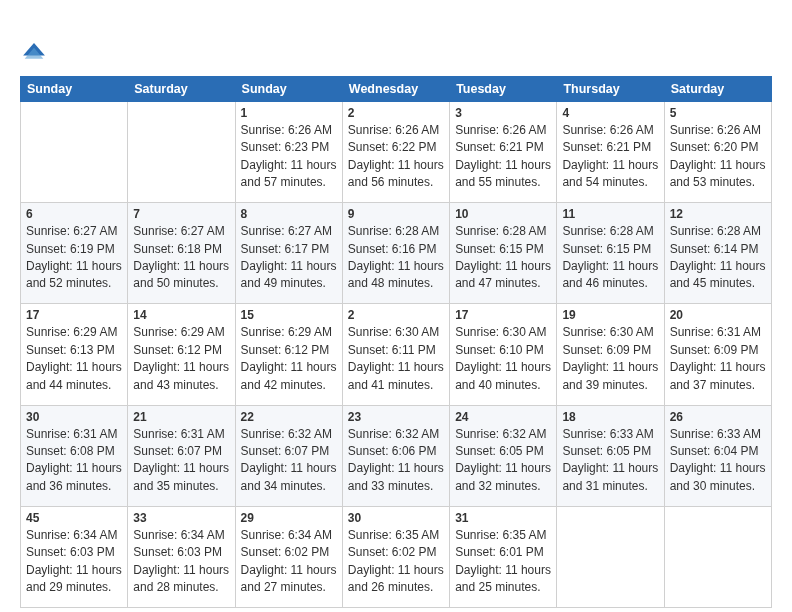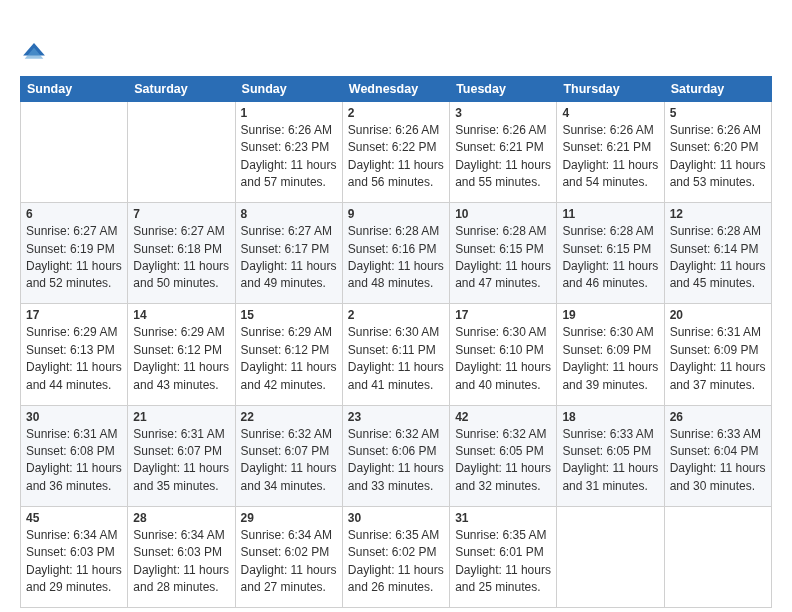--- a/index.html
+++ b/index.html
@@ -233,39 +233,39 @@
           </td>
           <td>
             <span class="day-num">22</span>
             <div class="day-info">Sunrise: 6:32 AM<br>Sunset: 6:07 PM<br>Daylight: 11 hours and 34 minutes.</div>
           </td>
           <td>
             <span class="day-num">23</span>
             <div class="day-info">Sunrise: 6:32 AM<br>Sunset: 6:06 PM<br>Daylight: 11 hours and 33 minutes.</div>
           </td>
           <td>
-            <span class="day-num">42</span>
+            <span class="day-num">24</span>
             <div class="day-info">Sunrise: 6:32 AM<br>Sunset: 6:05 PM<br>Daylight: 11 hours and 32 minutes.</div>
           </td>
           <td>
             <span class="day-num">18</span>
             <div class="day-info">Sunrise: 6:33 AM<br>Sunset: 6:05 PM<br>Daylight: 11 hours and 31 minutes.</div>
           </td>
           <td>
             <span class="day-num">26</span>
             <div class="day-info">Sunrise: 6:33 AM<br>Sunset: 6:04 PM<br>Daylight: 11 hours and 30 minutes.</div>
           </td>
         </tr>
         <tr>
           <td>
             <span class="day-num">45</span>
             <div class="day-info">Sunrise: 6:34 AM<br>Sunset: 6:03 PM<br>Daylight: 11 hours and 29 minutes.</div>
           </td>
           <td>
-            <span class="day-num">28</span>
+            <span class="day-num">33</span>
             <div class="day-info">Sunrise: 6:34 AM<br>Sunset: 6:03 PM<br>Daylight: 11 hours and 28 minutes.</div>
           </td>
           <td>
             <span class="day-num">29</span>
             <div class="day-info">Sunrise: 6:34 AM<br>Sunset: 6:02 PM<br>Daylight: 11 hours and 27 minutes.</div>
           </td>
           <td>
             <span class="day-num">30</span>
             <div class="day-info">Sunrise: 6:35 AM<br>Sunset: 6:02 PM<br>Daylight: 11 hours and 26 minutes.</div>
           </td>

